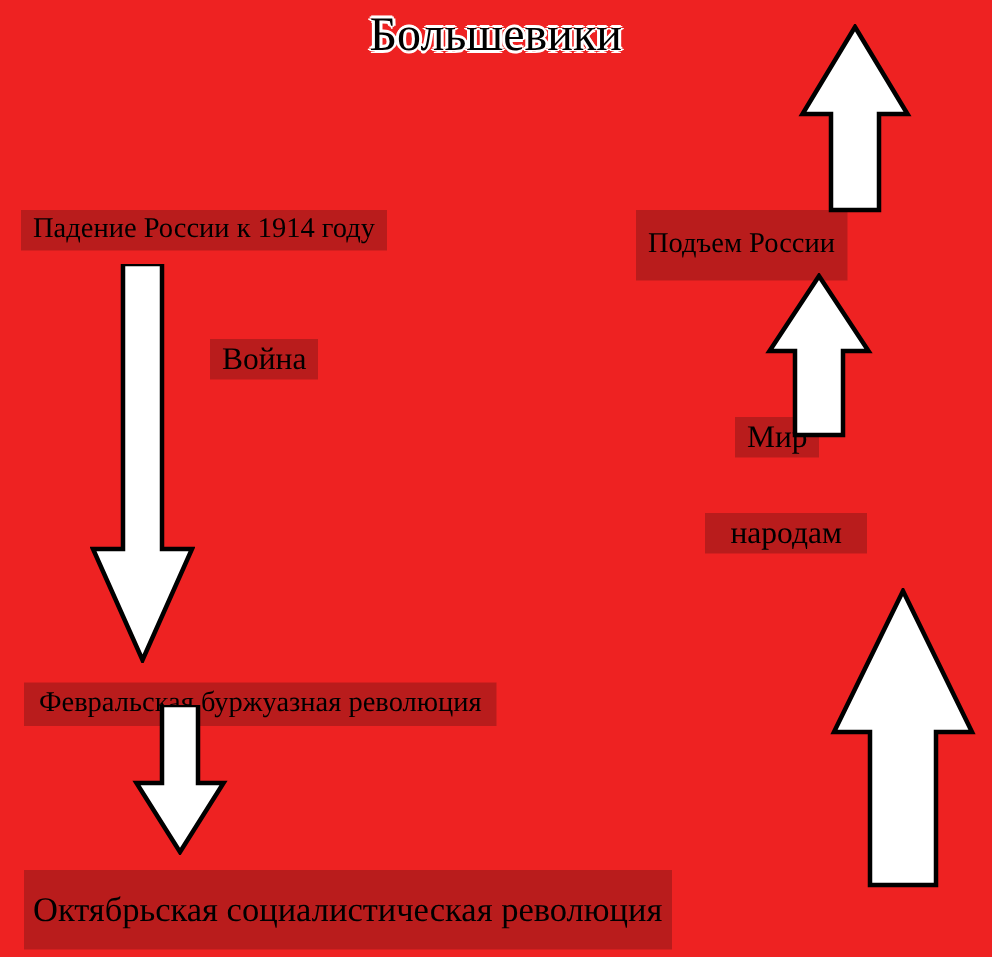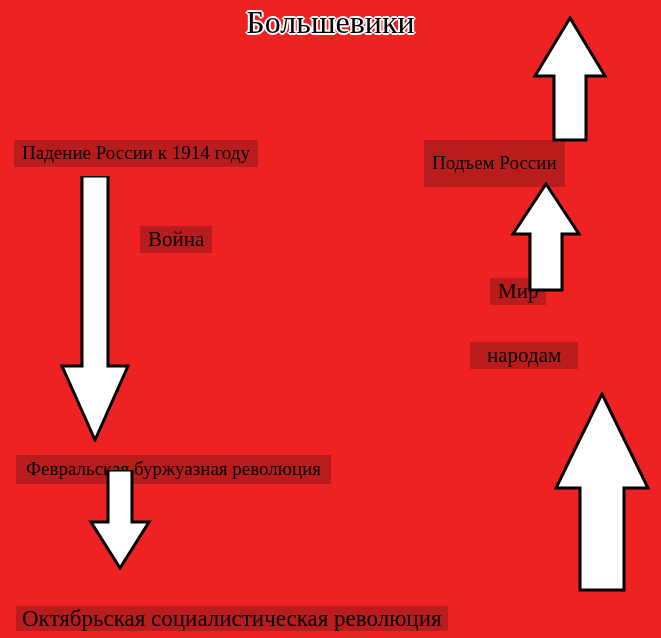--- a/index.html
+++ b/index.html
@@ -85,23 +85,23 @@
   }
   #label-fevral {
     left: 16px;
     top: 431px;
     font-size: 19px;
     padding: 4px 10px;
     margin-top: 24px;
   }
   #label-oktyabr {
     left: 16px;
-    top: 606px;
+    top: 580px;
     font-size: 23px;
-    padding: 0 6px;
+    padding: 14px 6px;
   }
 
   #arrow-down-war   { left: 60px;  top: 176px; }
   #arrow-down-oct   { left: 88px;  top: 470px; }
   #arrow-up-top     { left: 532px; top: 16px;  }
   #arrow-up-mir     { left: 508px; top: 182px; }
   #arrow-up-bottom  { left: 552px; top: 392px; }
 </style>
 </head>
 <body style="background: rgb(238, 34, 34);">

